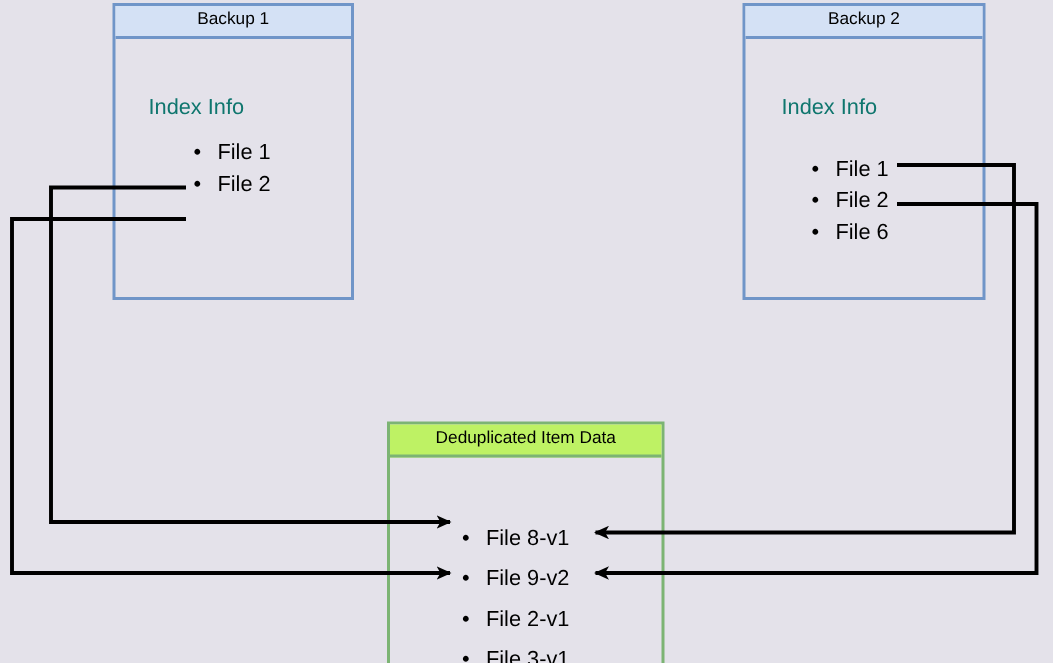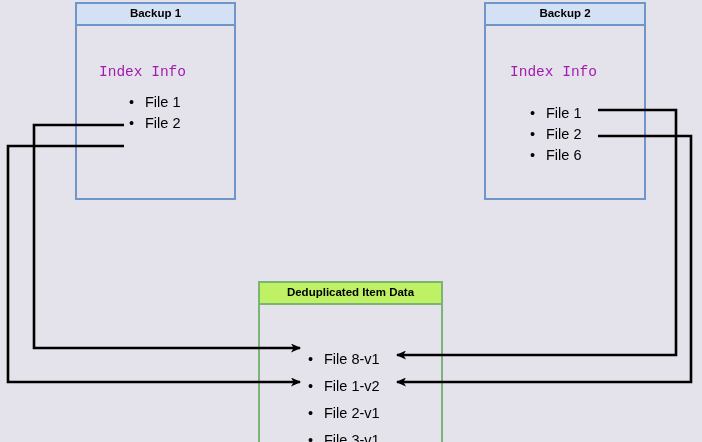--- a/index.html
+++ b/index.html
@@ -38,40 +38,39 @@
   }
   .box.green {
     border: 2px solid #7cb474;
   }
   .box-header {
     box-sizing: border-box;
     height: 22px;
     line-height: 19px;
     text-align: center;
     font-size: 11.5px;
-    font-weight: bold;
+    font-weight: normal;
     color: #000000;
     background: #d4e1f5;
     border-bottom: 2px solid #7095c8;
   }
   .box.green .box-header {
     background: #bef264;
     border-bottom: 2px solid #7cb474;
   }
   .box-body {
     position: relative;
     width: 100%;
     height: calc(100% - 22px);
   }
   .index-label {
     position: absolute;
     font-size: 14.5px;
-    color: #a21caf;
+    color: #0f766e;
     white-space: nowrap;
-    font-family: Liberation Mono, monospace;
   }
   .file-list {
     position: absolute;
     margin: 0;
     padding: 0;
     list-style: none;
   }
   .file-list li {
     position: relative;
     font-size: 14.5px;
@@ -126,37 +125,37 @@
     <div class="box-header">Backup 1</div>
     <div class="box-body">
       <div class="index-label" style="left:22px; top:38px;">Index Info</div>
       <ul class="file-list" style="left:52px; top:66px;">
         <li>File 1</li>
         <li>File 2</li>
       </ul>
     </div>
   </div>
 
-  <div class="box" style="left:484px; top:2px; width:162px; height:198px;">
+  <div class="box" style="left:495px; top:2px; width:162px; height:198px;">
     <div class="box-header">Backup 2</div>
     <div class="box-body">
       <div class="index-label" style="left:24px; top:38px;">Index Info</div>
       <ul class="file-list" style="left:44px; top:77px;">
         <li>File 1</li>
         <li>File 2</li>
         <li>File 6</li>
       </ul>
     </div>
   </div>
 
   <div class="box green" style="left:258px; top:281px; width:185px; height:163px;">
     <div class="box-header">Deduplicated Item Data</div>
     <div class="box-body">
       <ul class="file-list dedup-list" style="left:48px; top:41px;">
         <li>File 8-v1</li>
-        <li>File 1-v2</li>
+        <li>File 9-v2</li>
         <li>File 2-v1</li>
         <li>File 3-v1</li>
       </ul>
     </div>
   </div>
 
 </div>
 
 </body></html>

